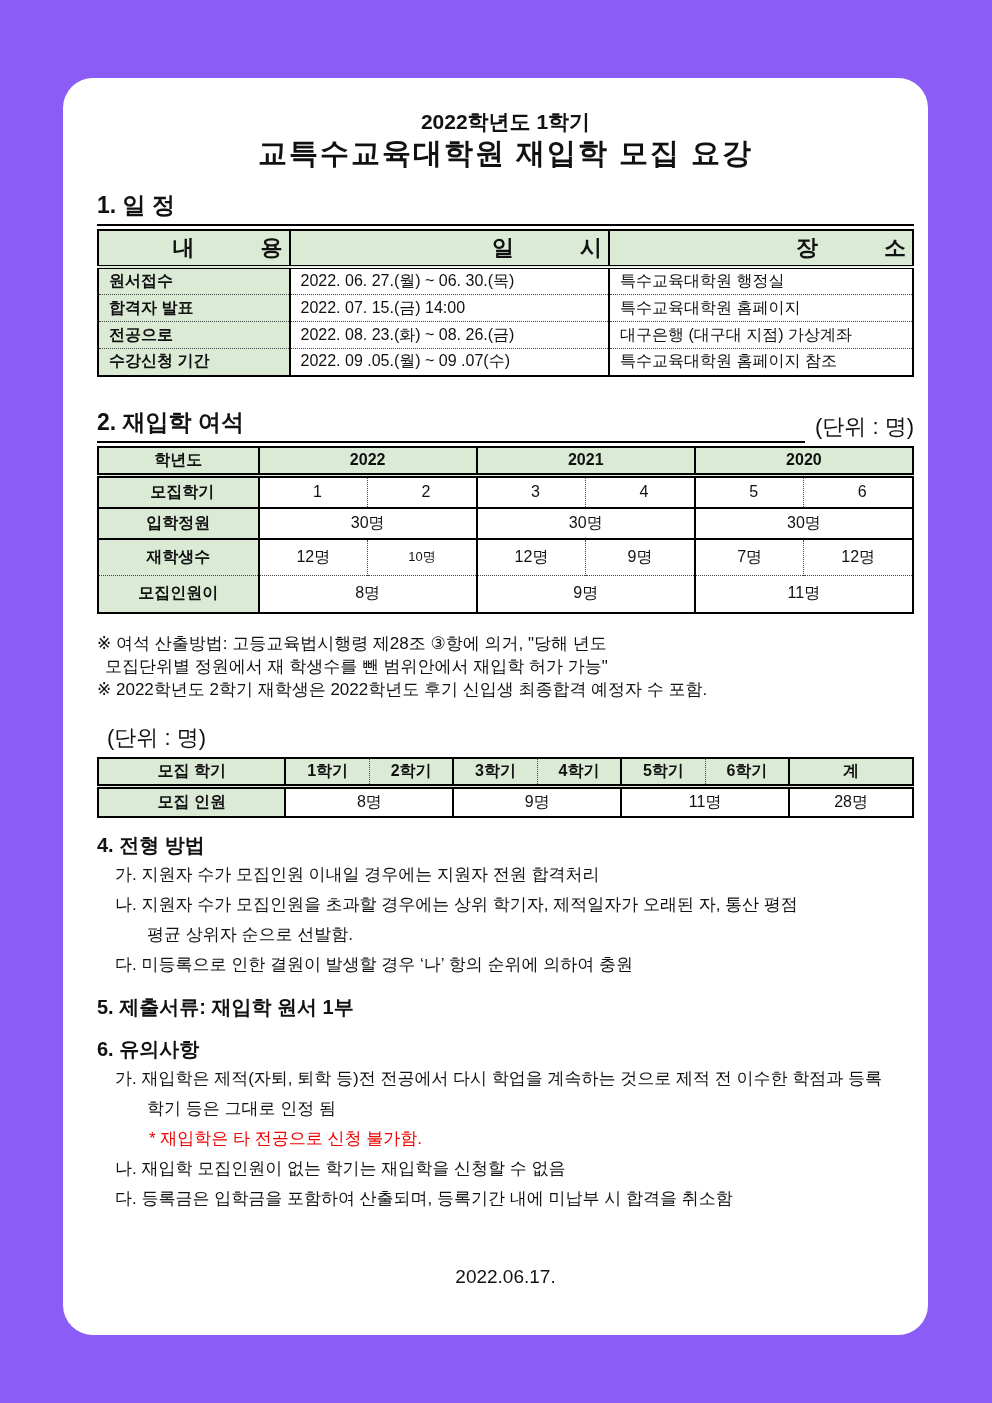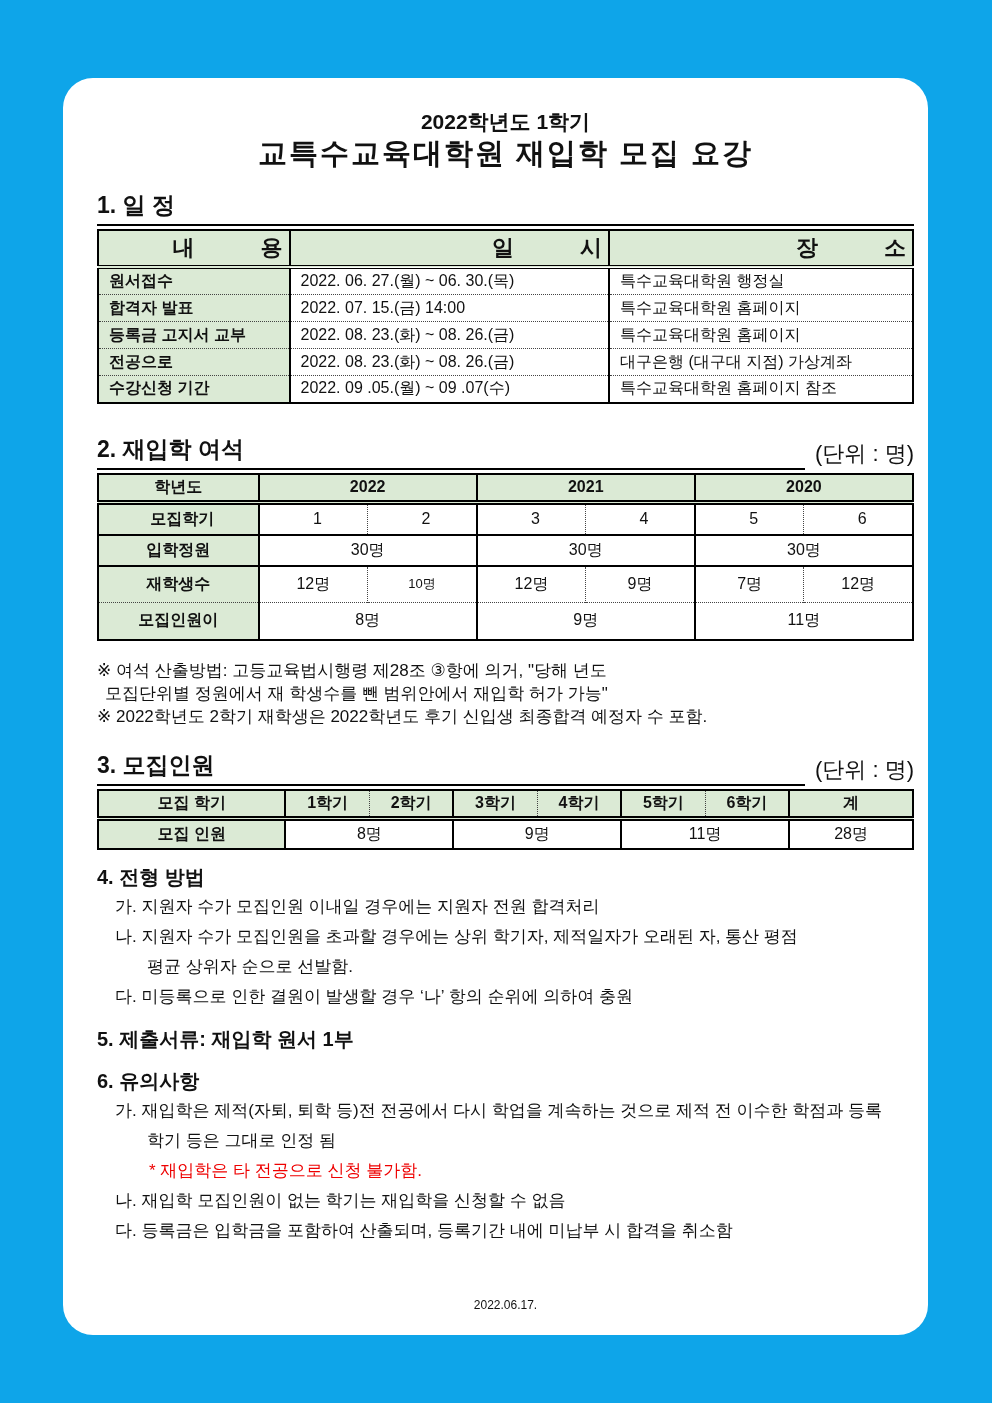--- a/index.html
+++ b/index.html
@@ -3,21 +3,21 @@
 <meta charset="utf-8">
 <style>
   * { box-sizing: border-box; margin: 0; padding: 0; }
   html, body { width: 992px; }
   body {
     font-family: "Liberation Sans", "DejaVu Sans", sans-serif;
     color: #111;
   }
   .page {
     width: 992px; height: 1403px;
-    background: #0ea5e9;
+    background: #8b5cf6;
     position: relative;
     overflow: hidden;
   }
   .card {
     position: absolute;
     left: 63px; top: 78px;
     width: 865px; height: 1257px;
     background: #ffffff;
     border-radius: 30px;
     padding: 30px 14px 0 34px;
@@ -85,21 +85,21 @@
   .t2 td.sm { font-size: 13px; }
   .t3 .row td { height: 30px; }
   
   .note { font-size: 17px; line-height: 23px; }
   .note.first { margin-top: 18px; }
   .note.cont { padding-left: 8px; }
   .body-line { font-size: 17px; line-height: 30px; padding-left: 18px; }
   .body-line.wrap { padding-left: 50px; }
   .body-line.red { padding-left: 52px; color: #ee0000; }
   
-  .date { margin-top: 52px; text-align: center; font-size: 12px; }
+  .date { margin-top: 52px; text-align: center; font-size: 19px; }
   .signature { margin-top: 26px; text-align: center; font-size: 27px; font-weight: bold; letter-spacing: 8px; }
 </style>
 </head>
 <body>
 
 <div class="page">
   <div class="card">
 
     <div class="title1">2022학년도 1학기</div>
     <div class="title2">교특수교육대학원 재입학 모집 요강</div>
@@ -118,25 +118,20 @@
         <td class="green sol">장　　　소</td>
       </tr>
       <tr class="row">
         <td class="green lbl">원서접수</td>
         <td class="sol val">2022. 06. 27.(월) ~ 06. 30.(목)</td>
         <td class="sol val">특수교육대학원 행정실</td>
       </tr>
       <tr class="row">
         <td class="green lbl">합격자 발표</td>
         <td class="sol val">2022. 07. 15.(금) 14:00</td>
-        <td class="sol val">특수교육대학원 홈페이지</td>
-      </tr>
-      <tr class="row">
-        <td class="green lbl">등록금 고지서 교부</td>
-        <td class="sol val">2022. 08. 23.(화) ~ 08. 26.(금)</td>
         <td class="sol val">특수교육대학원 홈페이지</td>
       </tr>
       <tr class="row">
         <td class="green lbl">전공으로</td>
         <td class="sol val">2022. 08. 23.(화) ~ 08. 26.(금)</td>
         <td class="sol val">대구은행 (대구대 지점) 가상계좌</td>
       </tr>
       <tr class="row">
         <td class="green lbl">수강신청 기간</td>
         <td class="sol val">2022. 09 .05.(월) ~ 09 .07(수)</td>
@@ -196,21 +191,20 @@
         <td class="gs" colspan="2">9명</td>
         <td class="gs" colspan="2">11명</td>
       </tr>
     </tbody>
       </table>
     <div class="note first">※ 여석 산출방법: 고등교육법시행령 제28조 ③항에 의거, "당해 년도</div>
     <div class="note cont">모집단위별 정원에서 재 학생수를 뺀 범위안에서 재입학 허가 가능"</div>
     <div class="note">※ 2022학년도 2학기 재학생은 2022학년도 후기 신입생 최종합격 예정자 수 포함.</div>
 
     <div class="sec-head-row mt22">
-      <span class="h">3. 모집인원</span>
       <span class="unit">(단위 : 명)</span>
     </div>
     <table class="tbl t3">
       <colgroup>
         <col style="width:23%">
         <col style="width:10.3%">
           <col style="width:10.3%">
           <col style="width:10.3%">
         <col style="width:10.3%">
           <col style="width:10.3%">

